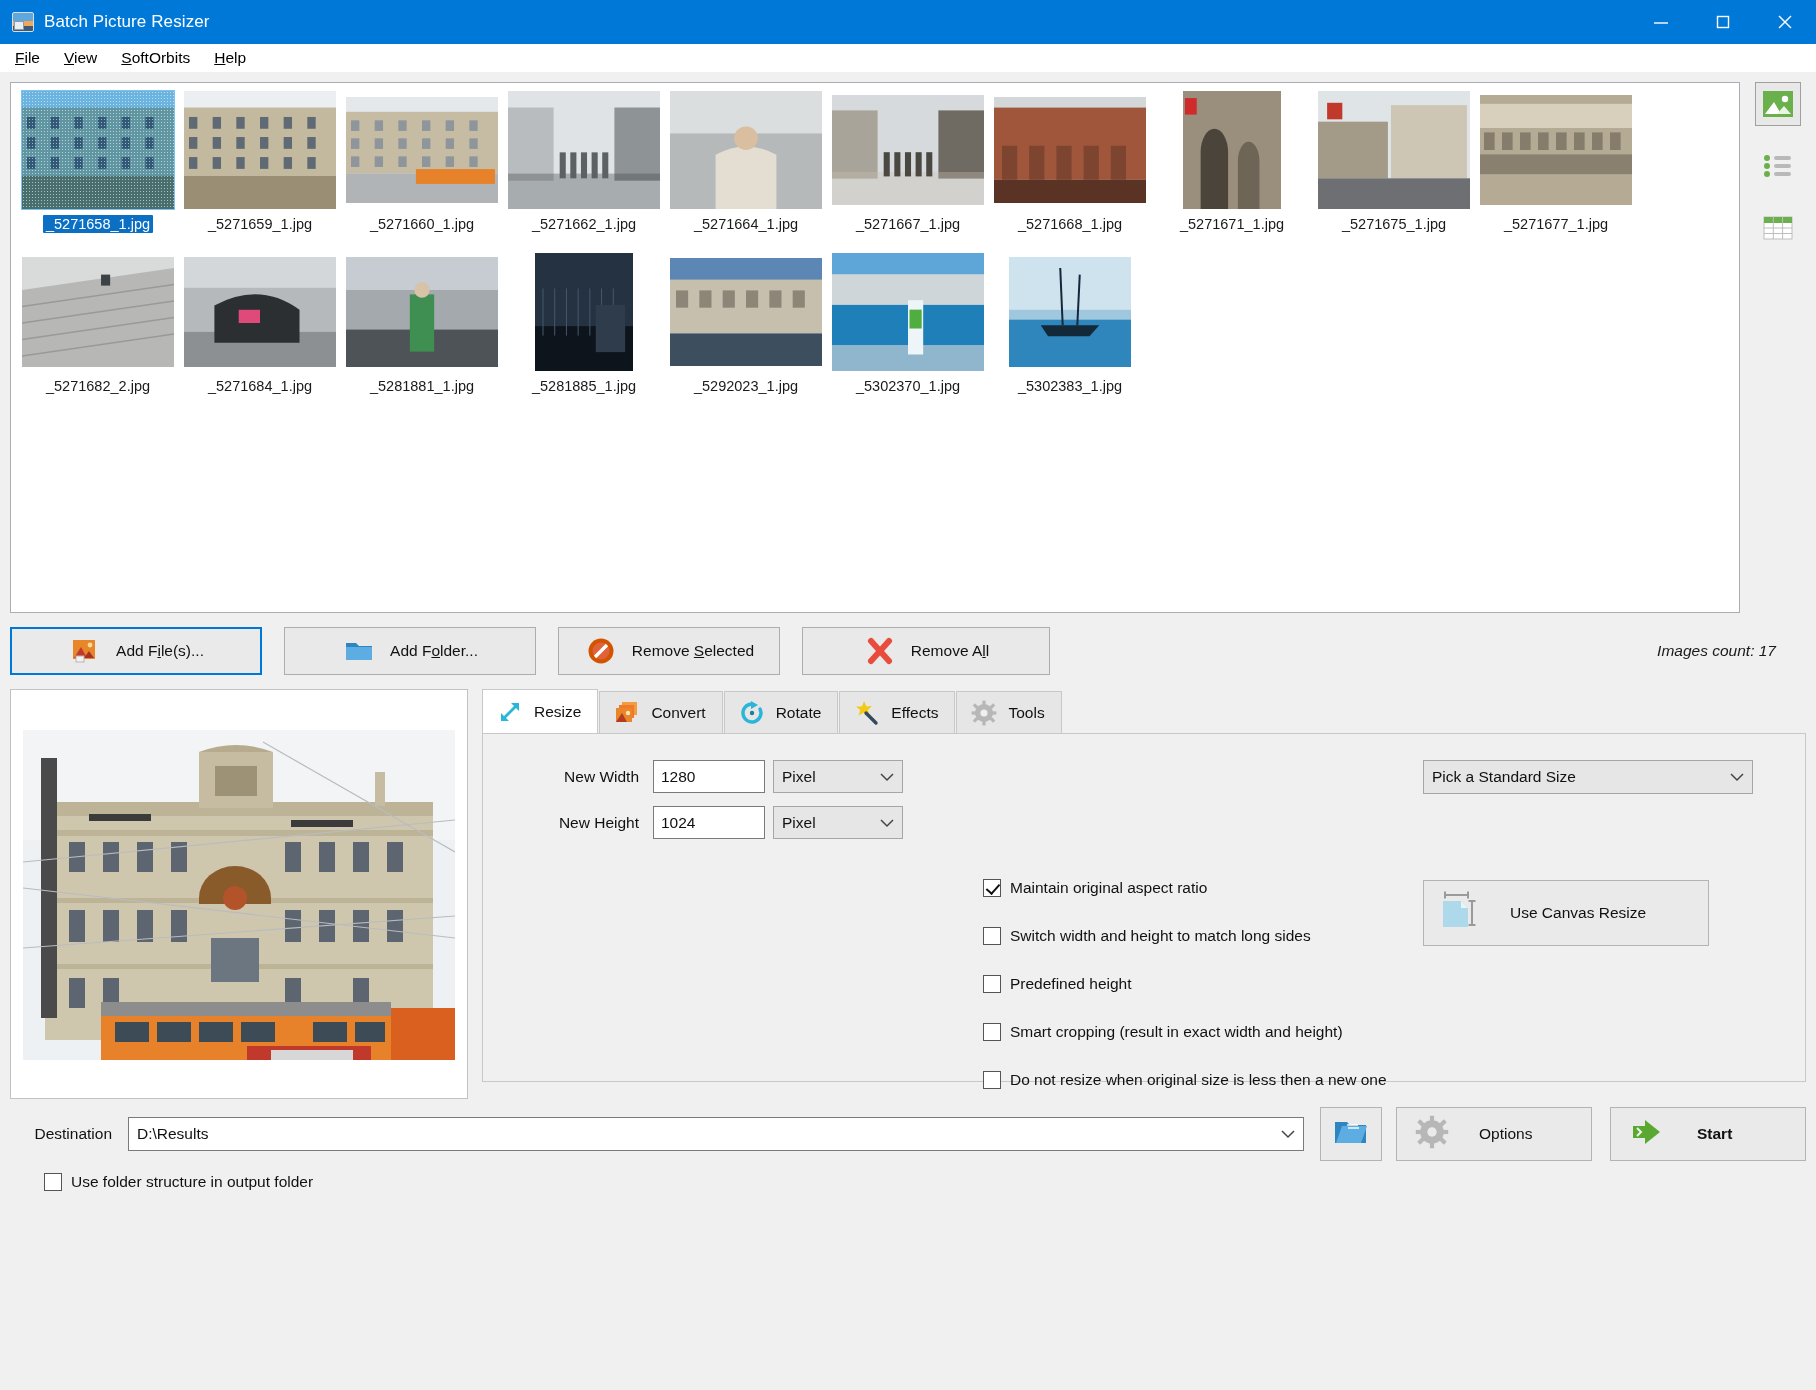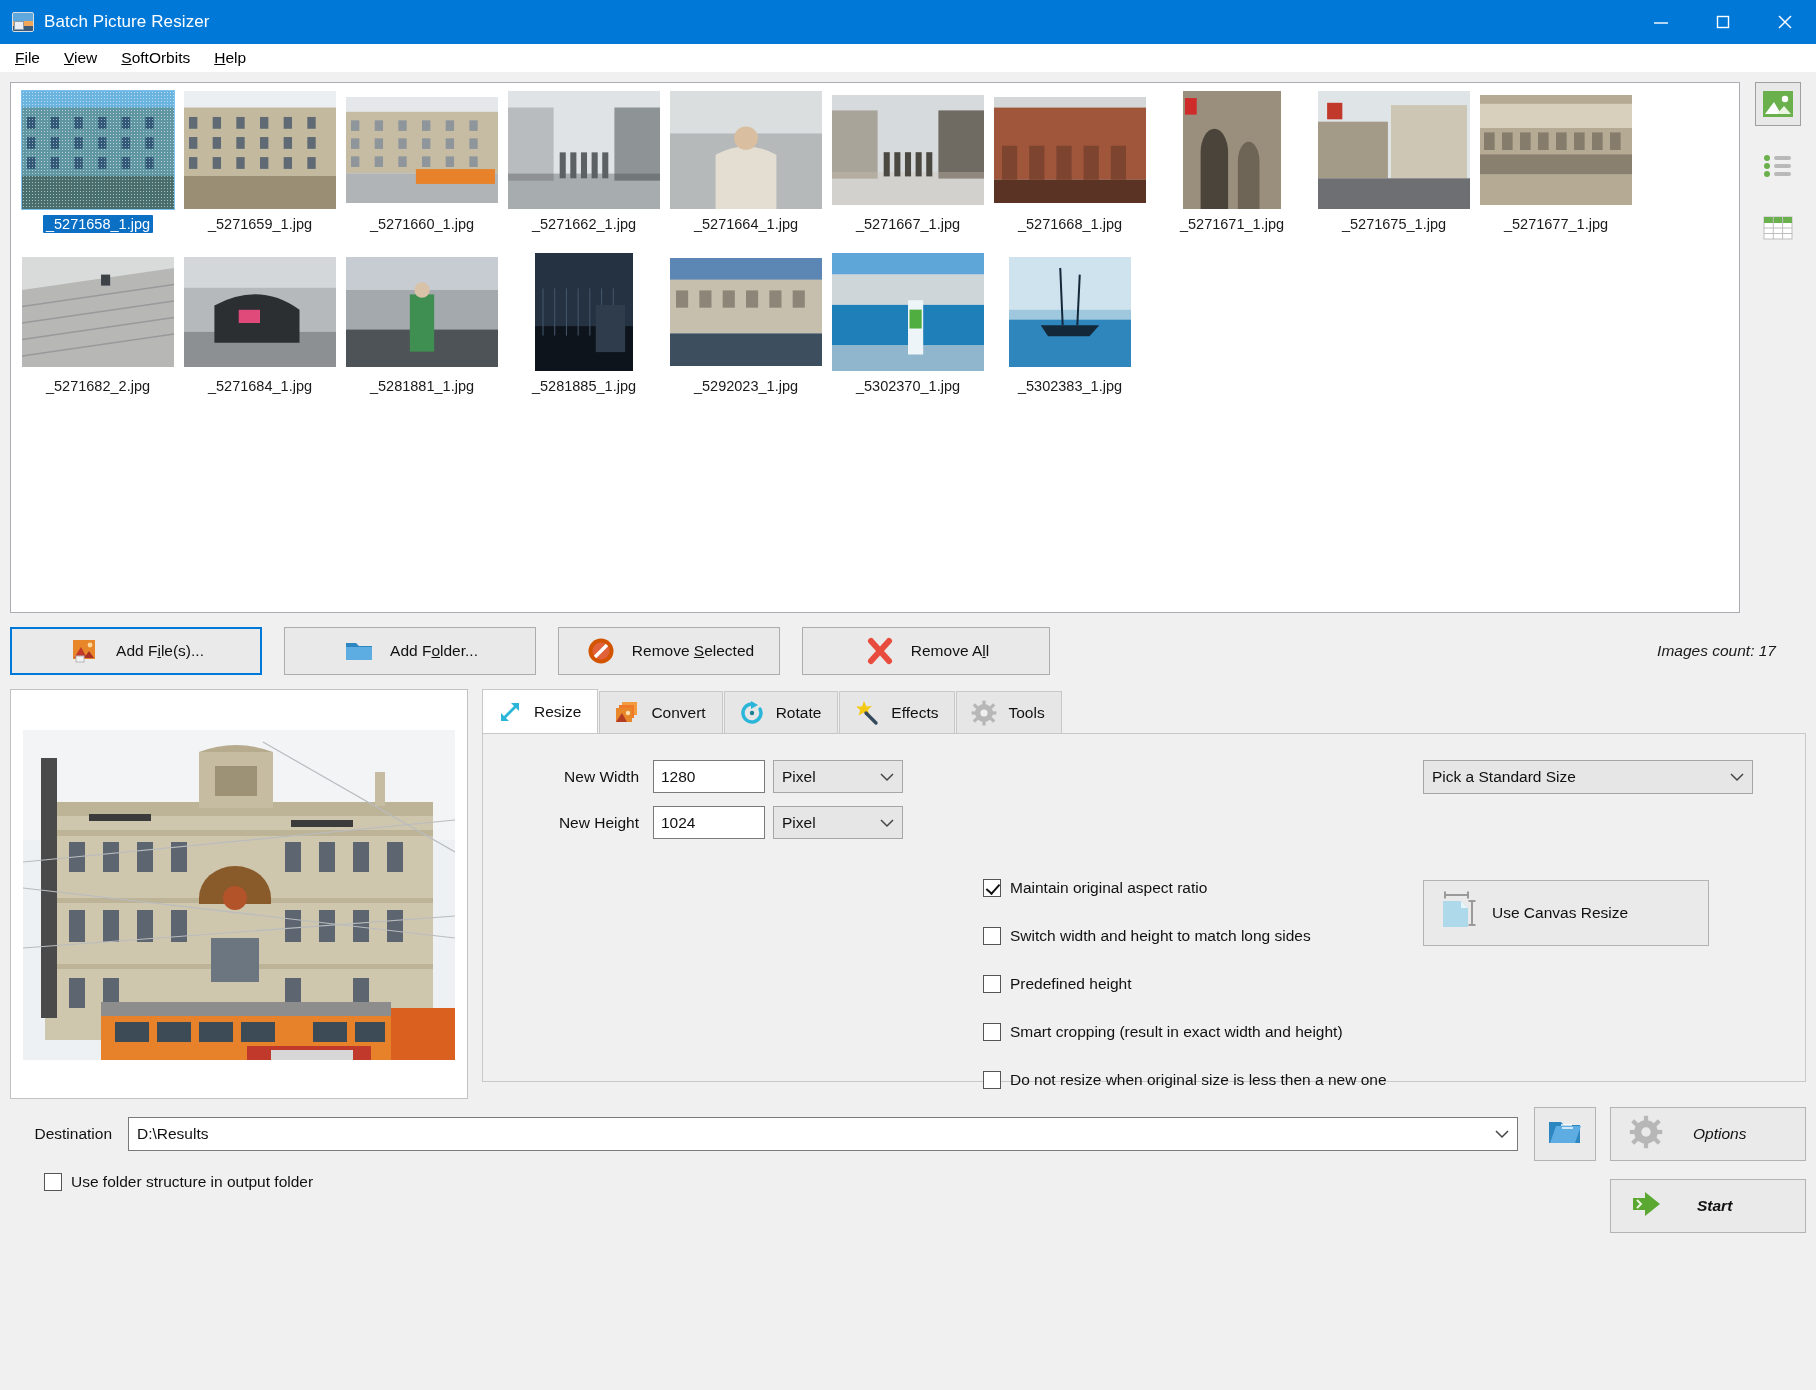--- a/index.html
+++ b/index.html
@@ -143,42 +143,42 @@
   }
   .chk.checked::after {
     content: ""; position: absolute; left: 5px; top: 1px; width: 6px; height: 11px;
     border: solid #111; border-width: 0 2px 2px 0; transform: rotate(42deg);
   }
   .chk-label { font-size: 15.5px; color: #111; }
 
   .right-col { position: absolute; left: 940px; top: 26px; }
   .btn-canvas {
     width: 286px; height: 66px; background: #eaeaea; border: 1px solid #b4b4b4;
-    display: flex; align-items: center; gap: 12px; padding-left: 14px;
+    display: flex; align-items: center; gap: 30px; padding-left: 14px;
     font-size: 15.5px; color: #111; margin-top: 86px;
   }
 
   
   .bottom-area { display: flex; padding: 8px 10px 0 10px; gap: 0; align-items: flex-start; }
   .dest-col { flex: 1; }
   .dest-row { display: flex; align-items: center; margin-top: 10px; }
   .dest-label { font-size: 15.5px; color: #111; width: 118px; text-align: right; padding-right: 16px; }
   .dest-combo {
     flex: 1; height: 34px; background: #fff; border: 1px solid #7a7a7a;
     display: flex; align-items: center; padding: 0 8px; font-size: 15.5px; color: #111;
   }
   .dest-combo .chev { margin-left: auto; }
   .folder-chk-row { display: flex; align-items: center; margin-top: 22px; margin-left: 34px; }
   .folder-chk-row .chk { margin-left: 0; }
   .right-btns { display: flex; gap: 14px; padding-left: 16px; }
   .browse-btn {
     width: 62px; height: 54px; background: #eaeaea; border: 1px solid #b4b4b4;
     display: flex; align-items: center; justify-content: center;
   }
-  .stacked { display: flex; flex-direction: column; gap: 18px; font-style: italic; }
+  .stacked { display: flex; flex-direction: row; gap: 18px; }
   .btn-options, .btn-start {
     width: 196px; height: 54px; background: #eaeaea; border: 1px solid #b4b4b4;
     display: flex; align-items: center; gap: 30px; padding-left: 18px; font-size: 15.5px; color: #111;
   }
   .btn-start .slabel { font-weight: bold; }
 </style>
 </head>
 <body>
 
 <div class="win">

